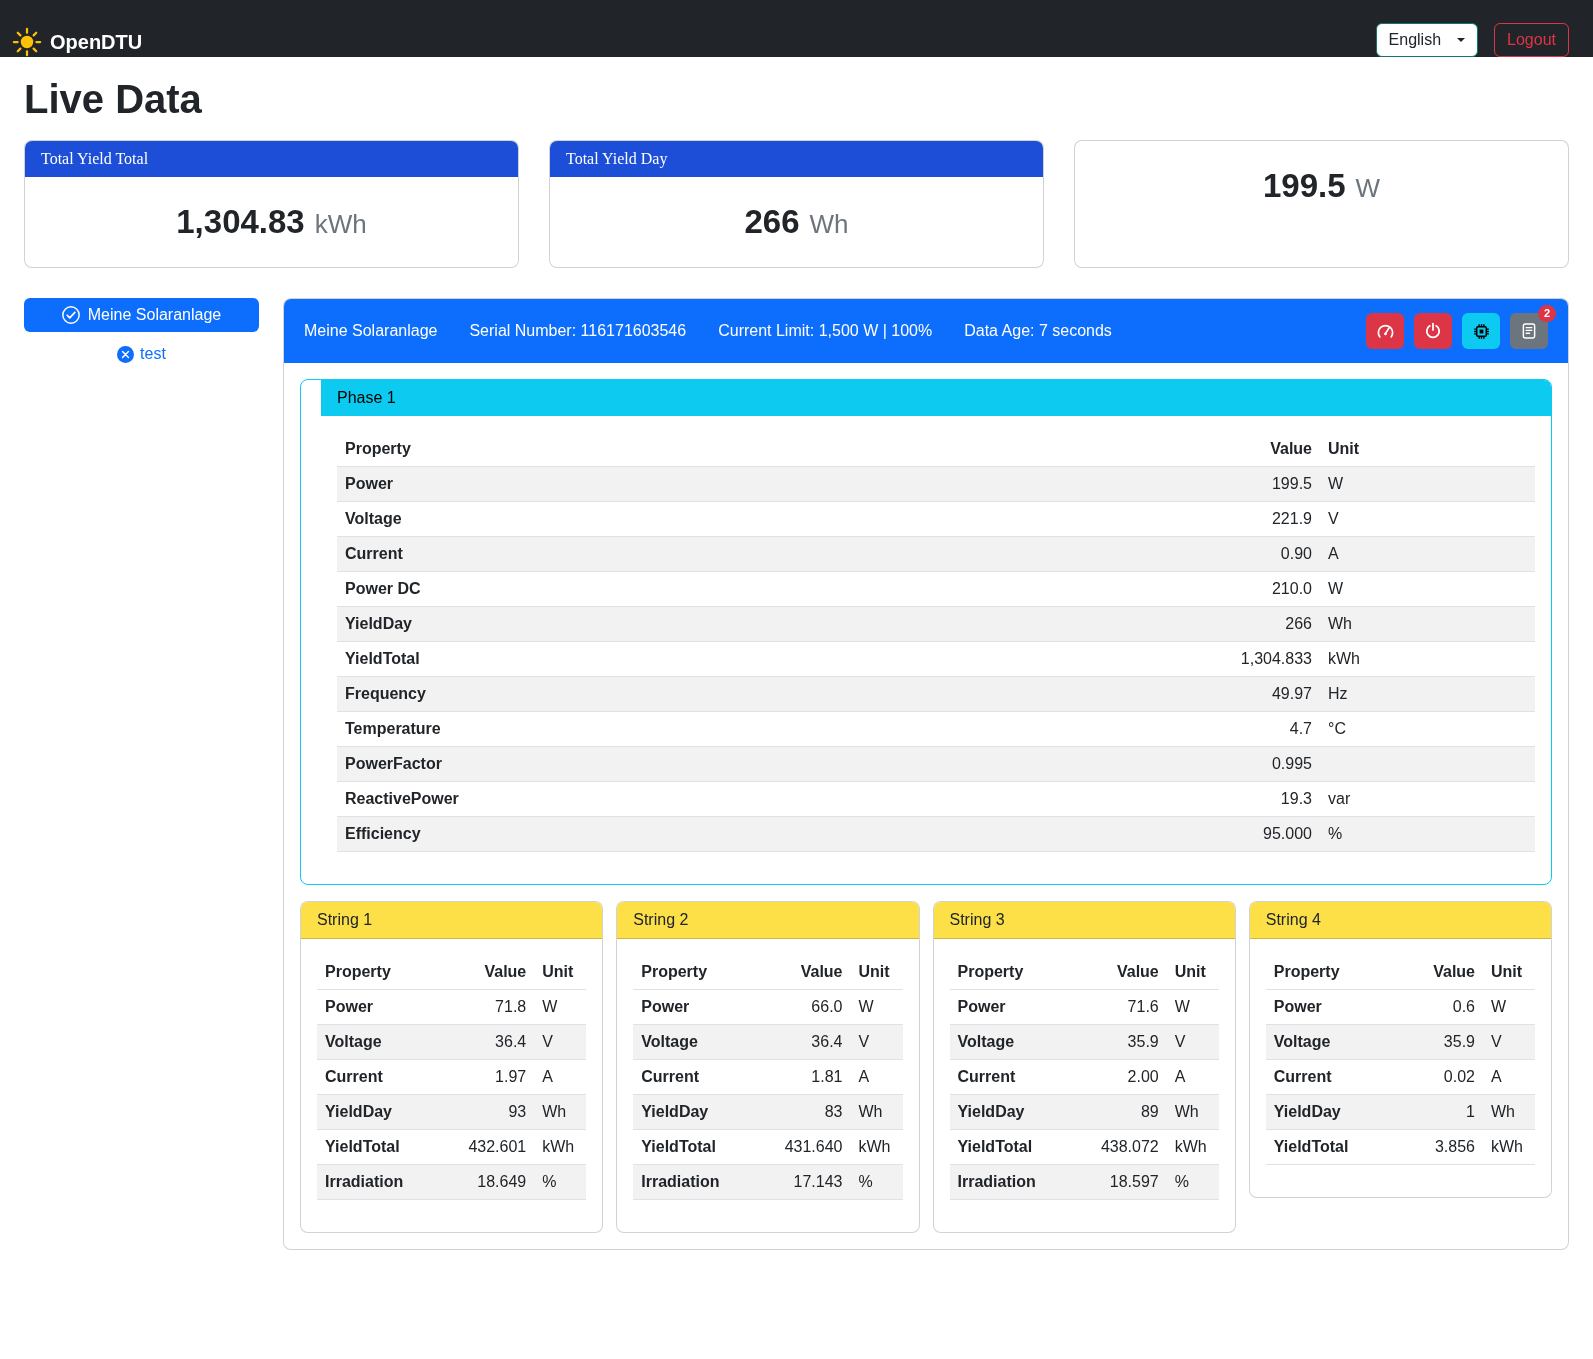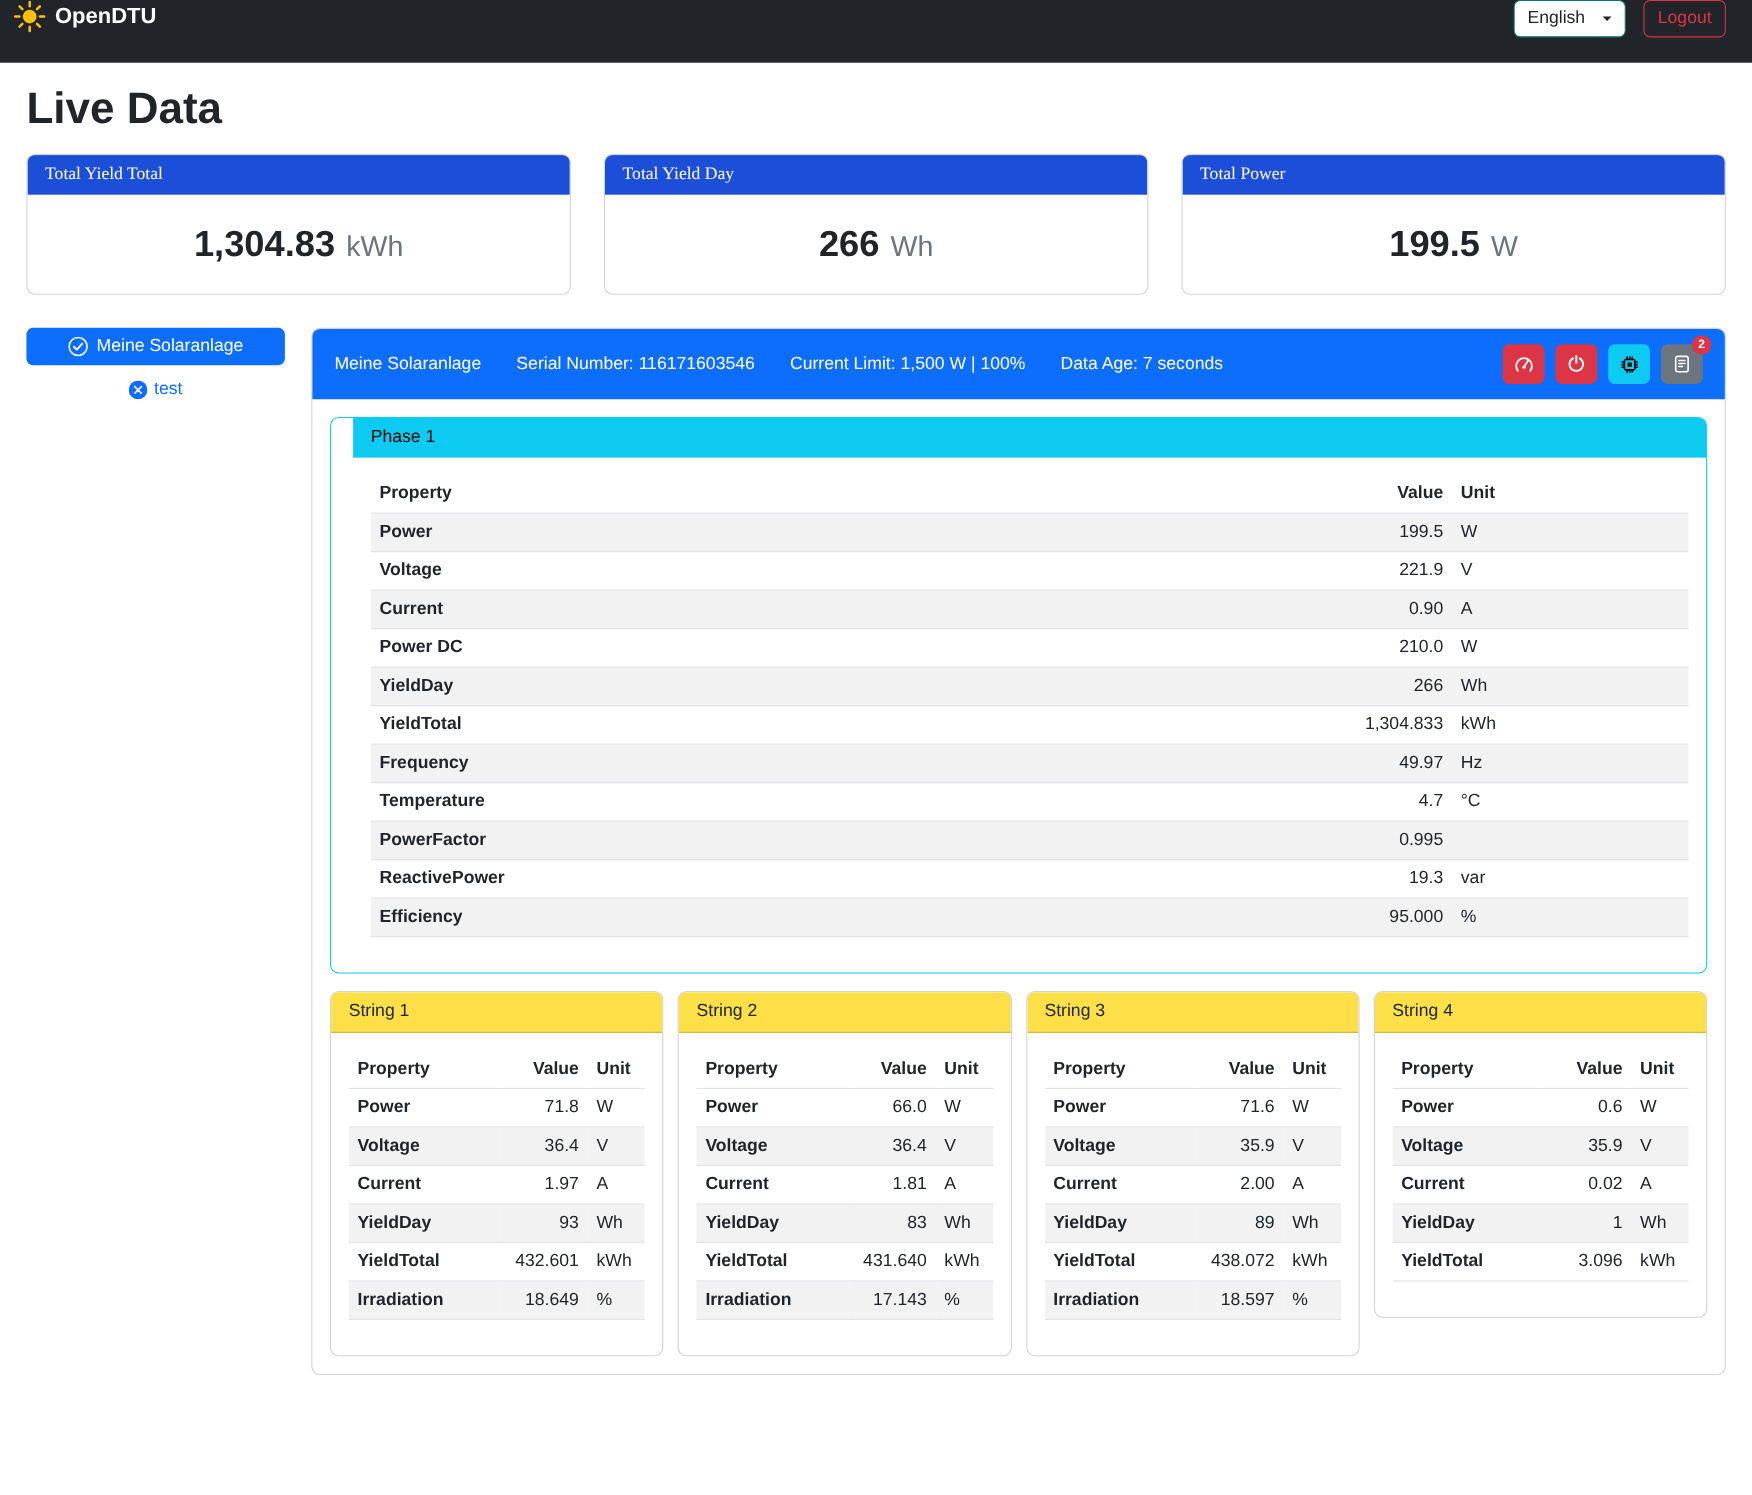--- a/index.html
+++ b/index.html
@@ -11,21 +11,21 @@
     font-family: "Liberation Sans", sans-serif;
     font-size: 16px;
   }
   a { text-decoration: none; }
 
   
   .navbar {
     background: #212529;
     height: 57px;
     display: flex;
-    align-items: flex-start;
+    align-items: flex-end;
     padding: 0 24px 0 12px;
   }
   .brand { display: flex; align-items: center; gap: 8px; color: #fff; font-size: 20px; font-weight: 600; cursor: pointer; }
   .nav-links { display: flex; align-items: center; margin-left: 14px; }
   .nav-link {
     color: rgba(255,255,255,.55);
     padding: 8px 12px;
     cursor: pointer;
     display: flex; align-items: center; gap: 6px;
   }
@@ -171,21 +171,20 @@
       </div>
     </div>
     <div class="summary-card">
       <div class="summary-card-header">Total Yield Day</div>
       <div class="summary-card-body">
         <span class="value">266</span>
         <span class="unit">Wh</span>
       </div>
     </div>
     <div class="summary-card">
-      <div class="summary-card-header">Total Power</div>
       <div class="summary-card-body">
         <span class="value">199.5</span>
         <span class="unit">W</span>
       </div>
     </div>
   </div>
 
   <div class="content-row">
 
     <aside class="sidebar">
@@ -499,21 +498,21 @@
                       <td class="col-value">0.02</td>
                       <td class="col-unit">A</td>
                     </tr>
                     <tr>
                       <td class="col-prop">YieldDay</td>
                       <td class="col-value">1</td>
                       <td class="col-unit">Wh</td>
                     </tr>
                     <tr>
                       <td class="col-prop">YieldTotal</td>
-                      <td class="col-value">3.096</td>
+                      <td class="col-value">3.856</td>
                       <td class="col-unit">kWh</td>
                     </tr>
                   </tbody>
               </table>
             </div>
           </section>
         </div>
       </div>
     </main>
   </div>

